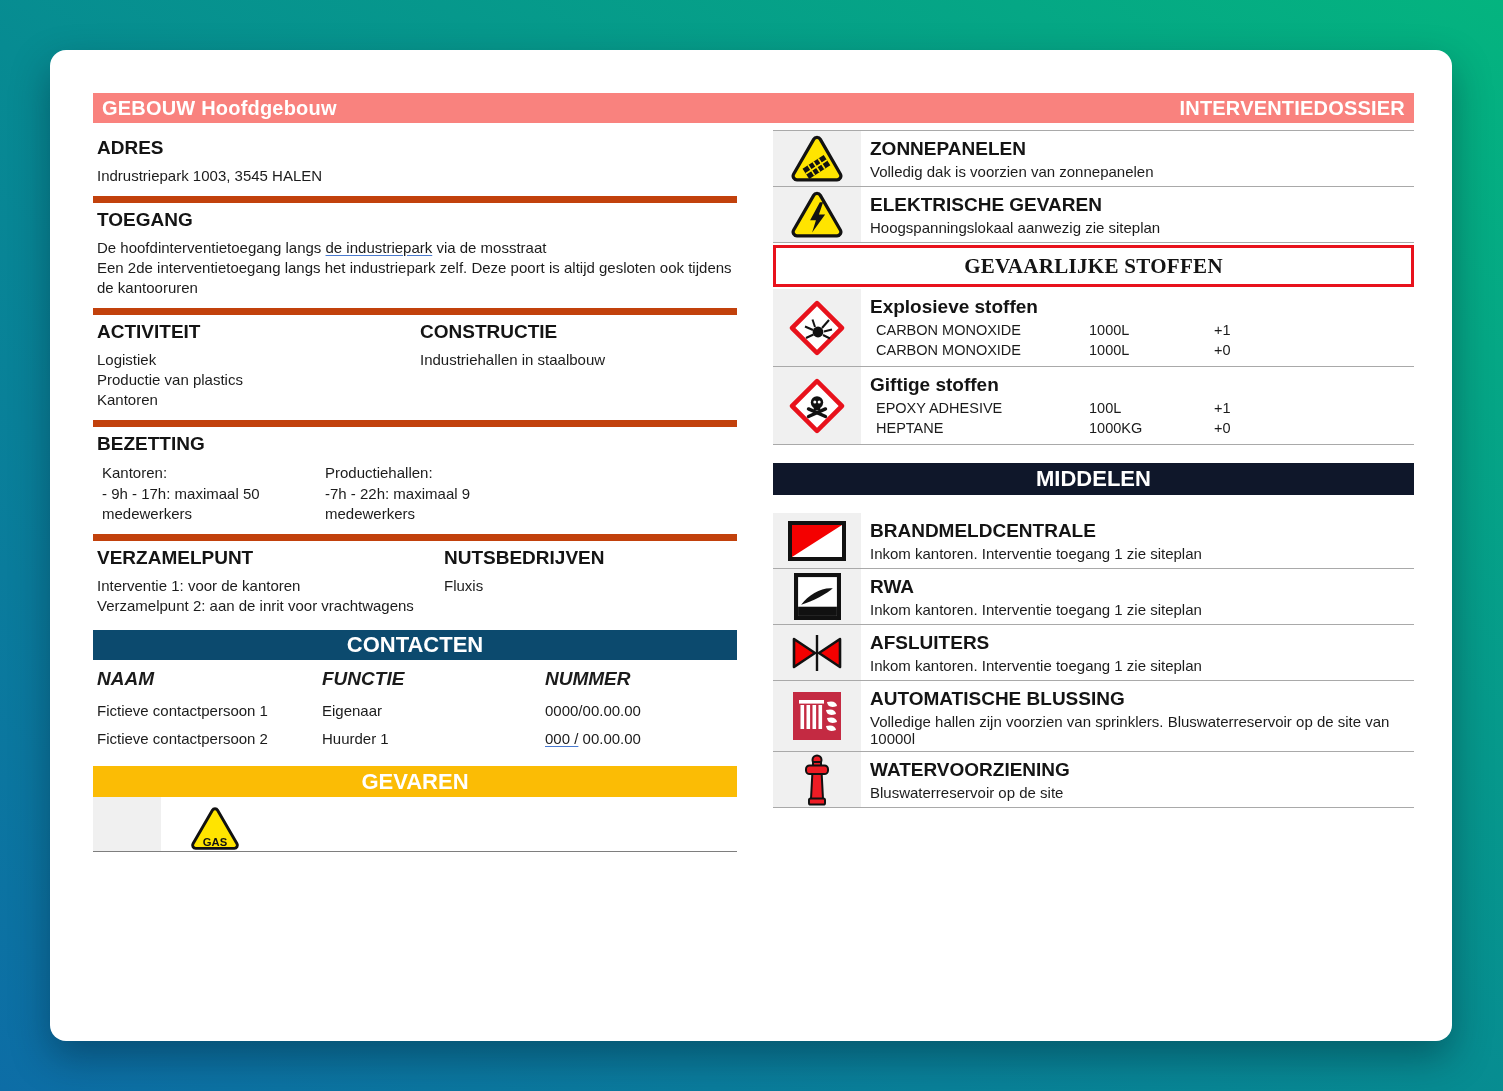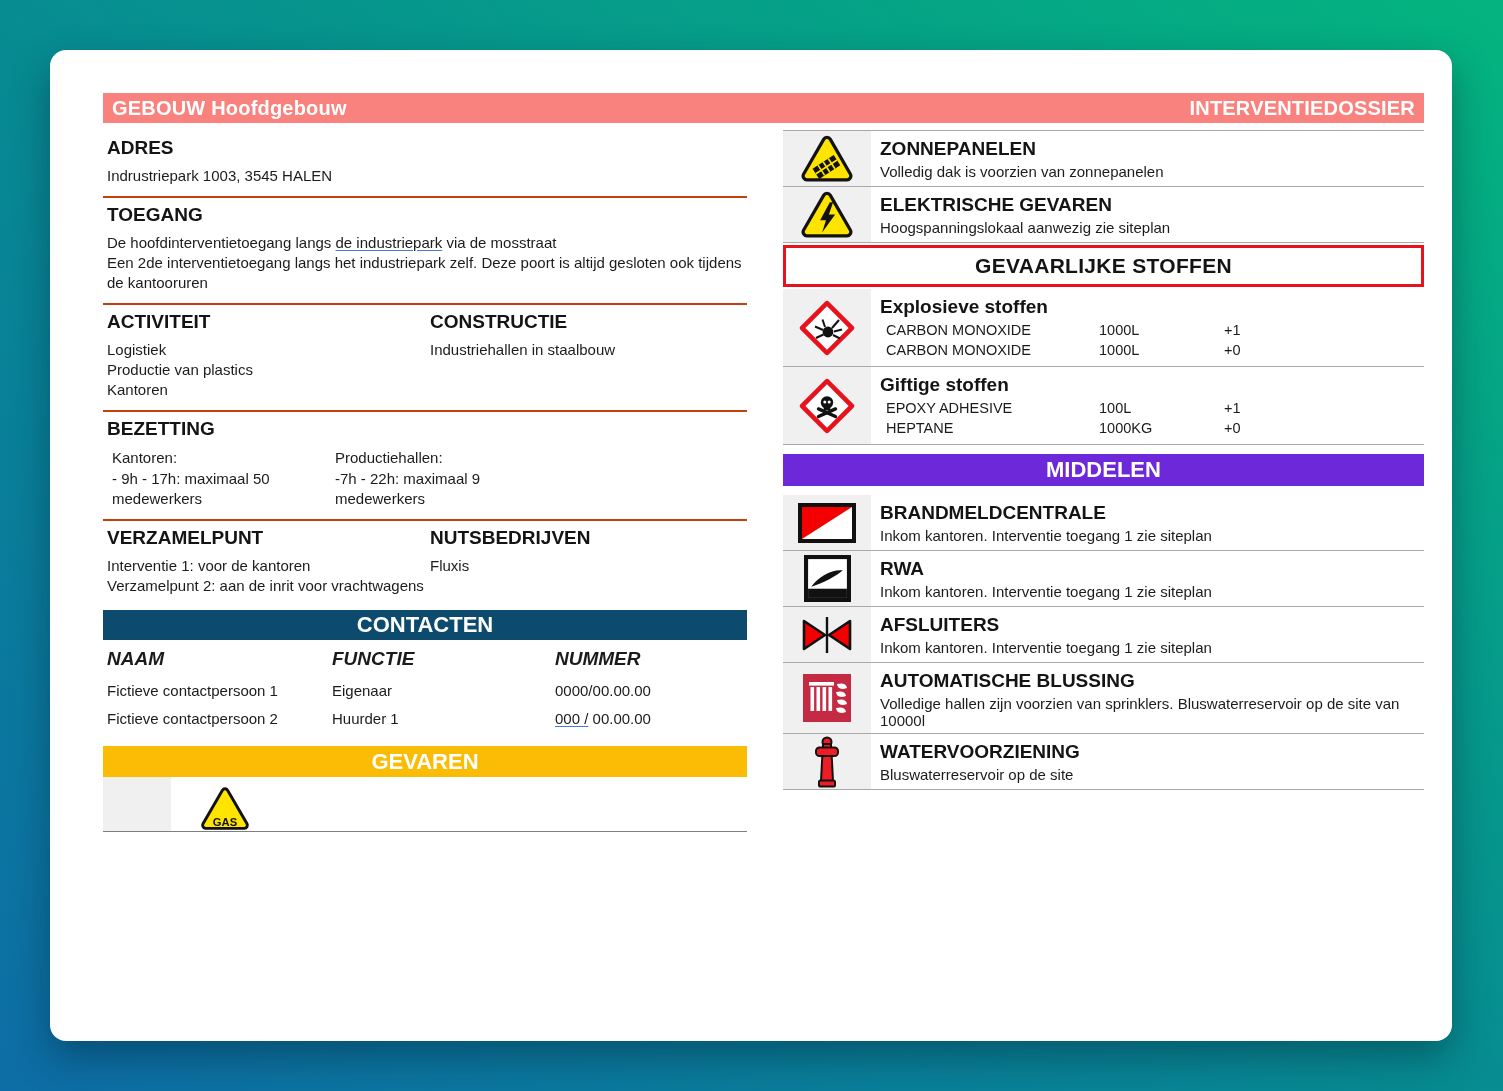--- a/index.html
+++ b/index.html
@@ -5,33 +5,33 @@
   html,body{margin:0;padding:0;}
   body{
     width:1503px;height:1091px;position:relative;overflow:hidden;
     background:linear-gradient(to top right,#0d6da6 0%,#078b92 48%,#04b47f 100%);
     font-family:"Liberation Sans",sans-serif;color:#1b1b1b;
   }
   .card{
     position:absolute;left:50px;top:50px;width:1402px;height:991px;
     background:#fff;border-radius:16px;box-shadow:0 16px 38px rgba(0,20,40,.38);
   }
-  .inner{position:absolute;left:53px;top:43px;width:1321px;}
+  .inner{position:absolute;left:43px;top:43px;width:1321px;}
   .topbar{
     height:30px;background:#f9827e;color:#fff;display:flex;
     justify-content:space-between;align-items:center;padding:0 9px;
     font-weight:bold;font-size:20px;letter-spacing:.2px;
   }
   .cols{display:flex;gap:36px;margin-top:8px;}
   .col-left{width:644px;flex:0 0 644px;}
   .col-right{width:641px;flex:0 0 641px;border-top:1px solid #a9a9a9;margin-top:-1px;}
 
   
-  .sec{border-bottom:2px solid #c2410c;padding:2px 4px 10px;}
-  .sec.no-line{border-bottom:none;}
+  .sec{border-bottom:7px solid #c2410c;padding:2px 4px 10px;}
+  .sec.no-line{border-bottom:none;gap:24px;}
   .sec-title{margin:4px 0 7px;font-size:19px;font-weight:bold;color:#141414;}
   .txt{font-size:15px;line-height:1.28;margin:1px 0;color:#1c1c1c;}
   .two{display:flex;}
   .two .c1{width:323px;flex:0 0 323px;}
   .two .c2{flex:1;}
   .bez .c1{width:223px;flex:0 0 223px;padding-left:5px;}
   .blue-underline{color:#1b1b1b;text-decoration:underline;text-decoration-color:#4a7bd0;text-underline-offset:2px;cursor:pointer;}
   .bar{height:30px;display:flex;align-items:center;justify-content:center;color:#fff;font-weight:bold;font-size:22px;}
   .navy-bar{background:#0c4a6e;margin-top:4px;}
   .contact-grid{display:grid;grid-template-columns:225px 223px 1fr;padding:0 4px;}
@@ -44,25 +44,25 @@
 
   
   .rrow{display:flex;border-bottom:1px solid #a9a9a9;min-height:55px;}
   .icon-cell{flex:0 0 88px;width:88px;background:#f0f0f0;display:flex;align-items:center;justify-content:center;}
   .rbody{flex:1;padding:4px 4px 4px 9px;}
   .rtitle{font-size:19px;font-weight:bold;margin:3px 0 3px;color:#141414;}
   .rsub{font-size:15px;color:#1c1c1c;}
   .gs-header{
     border:3px solid #e8121c;height:36px;margin:2px 0;
     display:flex;align-items:center;justify-content:center;
-    font-size:21px;font-weight:bold;color:#141414;letter-spacing:.3px;
+    font-size:21px;font-weight:bold;color:#141414;letter-spacing:.3px;font-family:Liberation Serif, serif;
   }
   .ghs-row{min-height:70px;}
   .sub-grid{display:grid;grid-template-columns:213px 125px auto;padding-left:6px;margin:4px 0;font-size:14.5px;}
-  .red-bar{background:#6d28d9;height:32px;margin:9px 0;}
+  .red-bar{background:#0f172a;height:32px;margin:18px 0;}
   svg{display:block;}
 </style>
 </head>
 <body>
 
 <div class="card">
   <div class="inner">
 
     <div class="topbar">
       <span>GEBOUW Hoofdgebouw</span>

